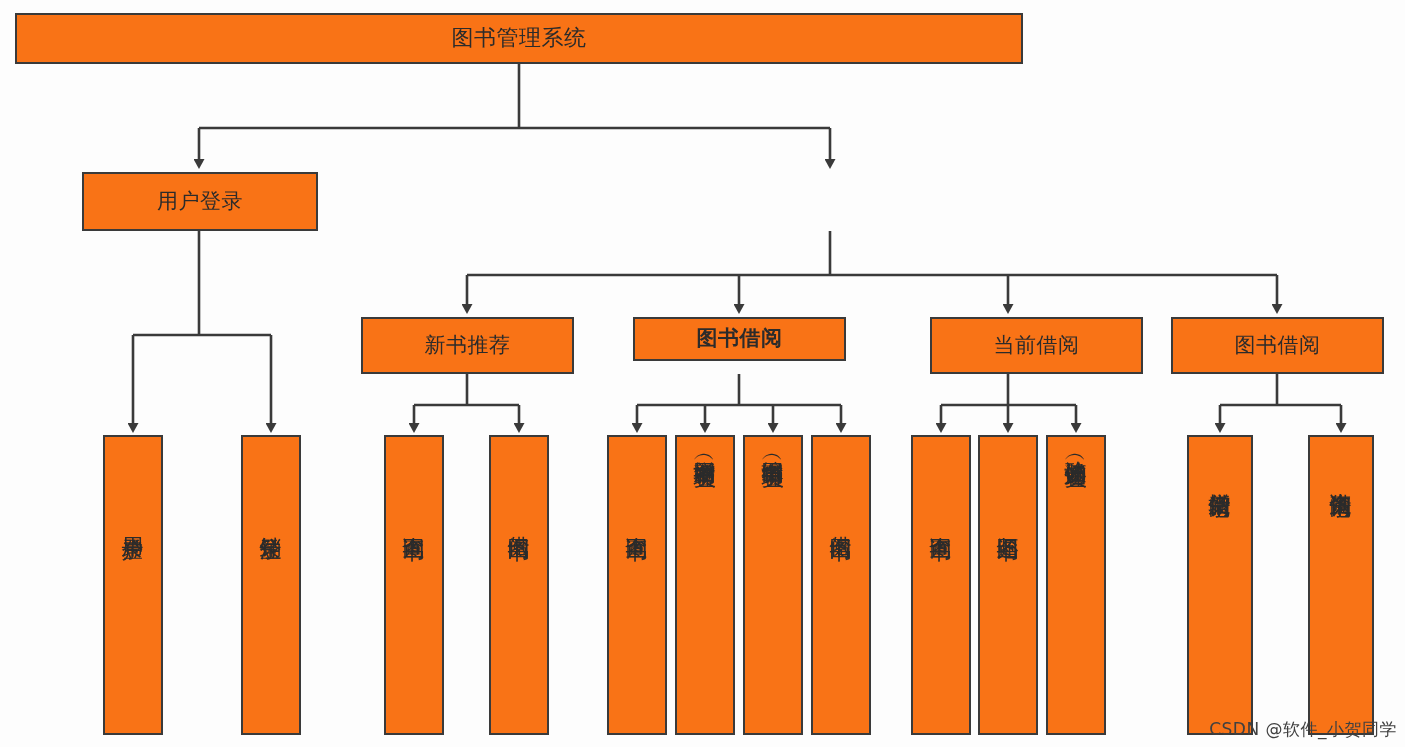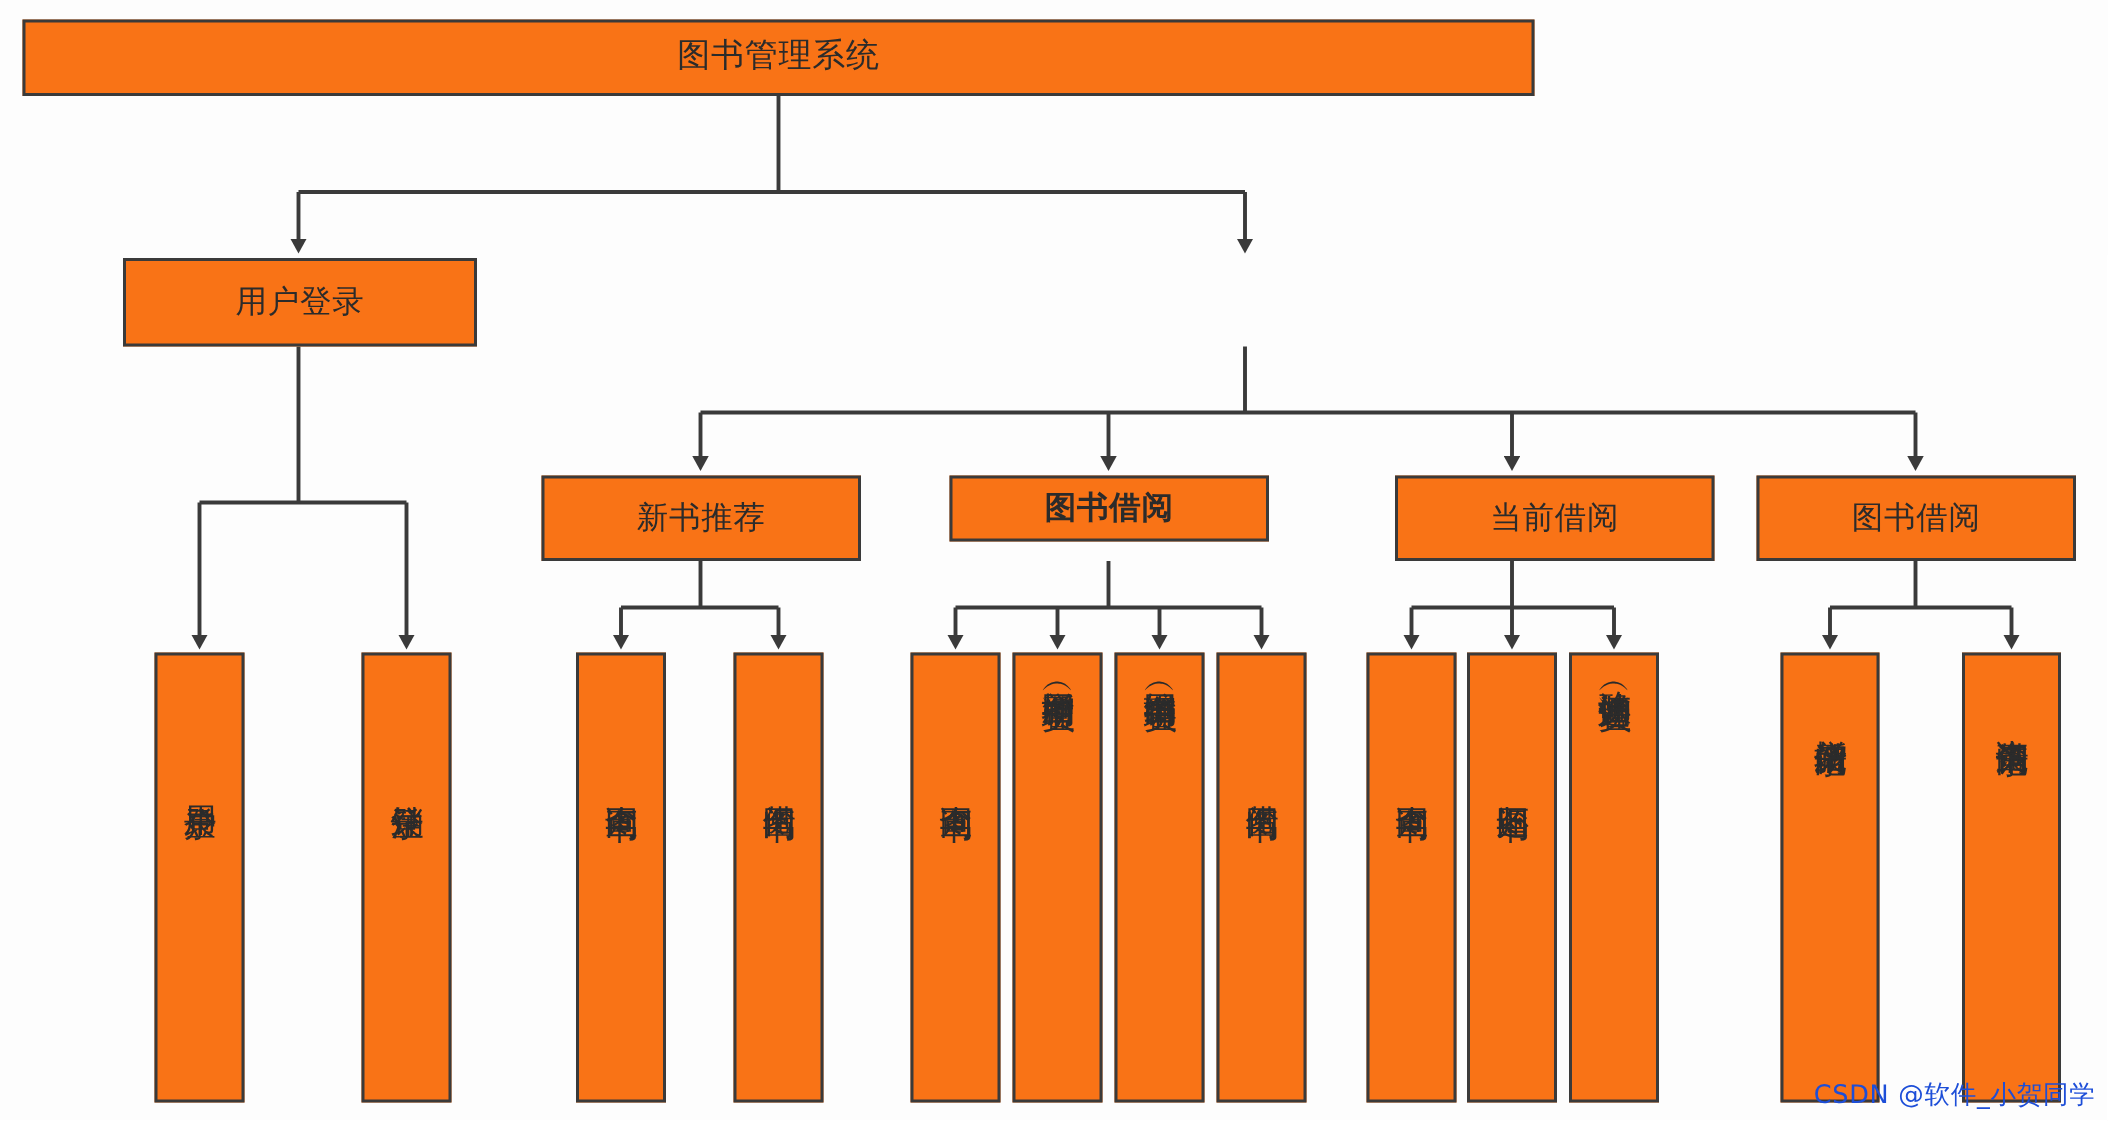--- a/index.html
+++ b/index.html
@@ -60,21 +60,21 @@
     font-size: 22px;
     line-height: 1.05;
     letter-spacing: 1px;
     height: auto;
   }
   .watermark {
     position: absolute;
     right: 8px;
     bottom: 6px;
     font-size: 17px;
-    color: #1d4ed8;
+    color: #404040;
     letter-spacing: 0.5px;
     white-space: nowrap;
     font-family: "DejaVu Sans", "Liberation Sans", sans-serif;
   }
 </style>
 </head>
 <body>
 
 <div id="canvas">
 

